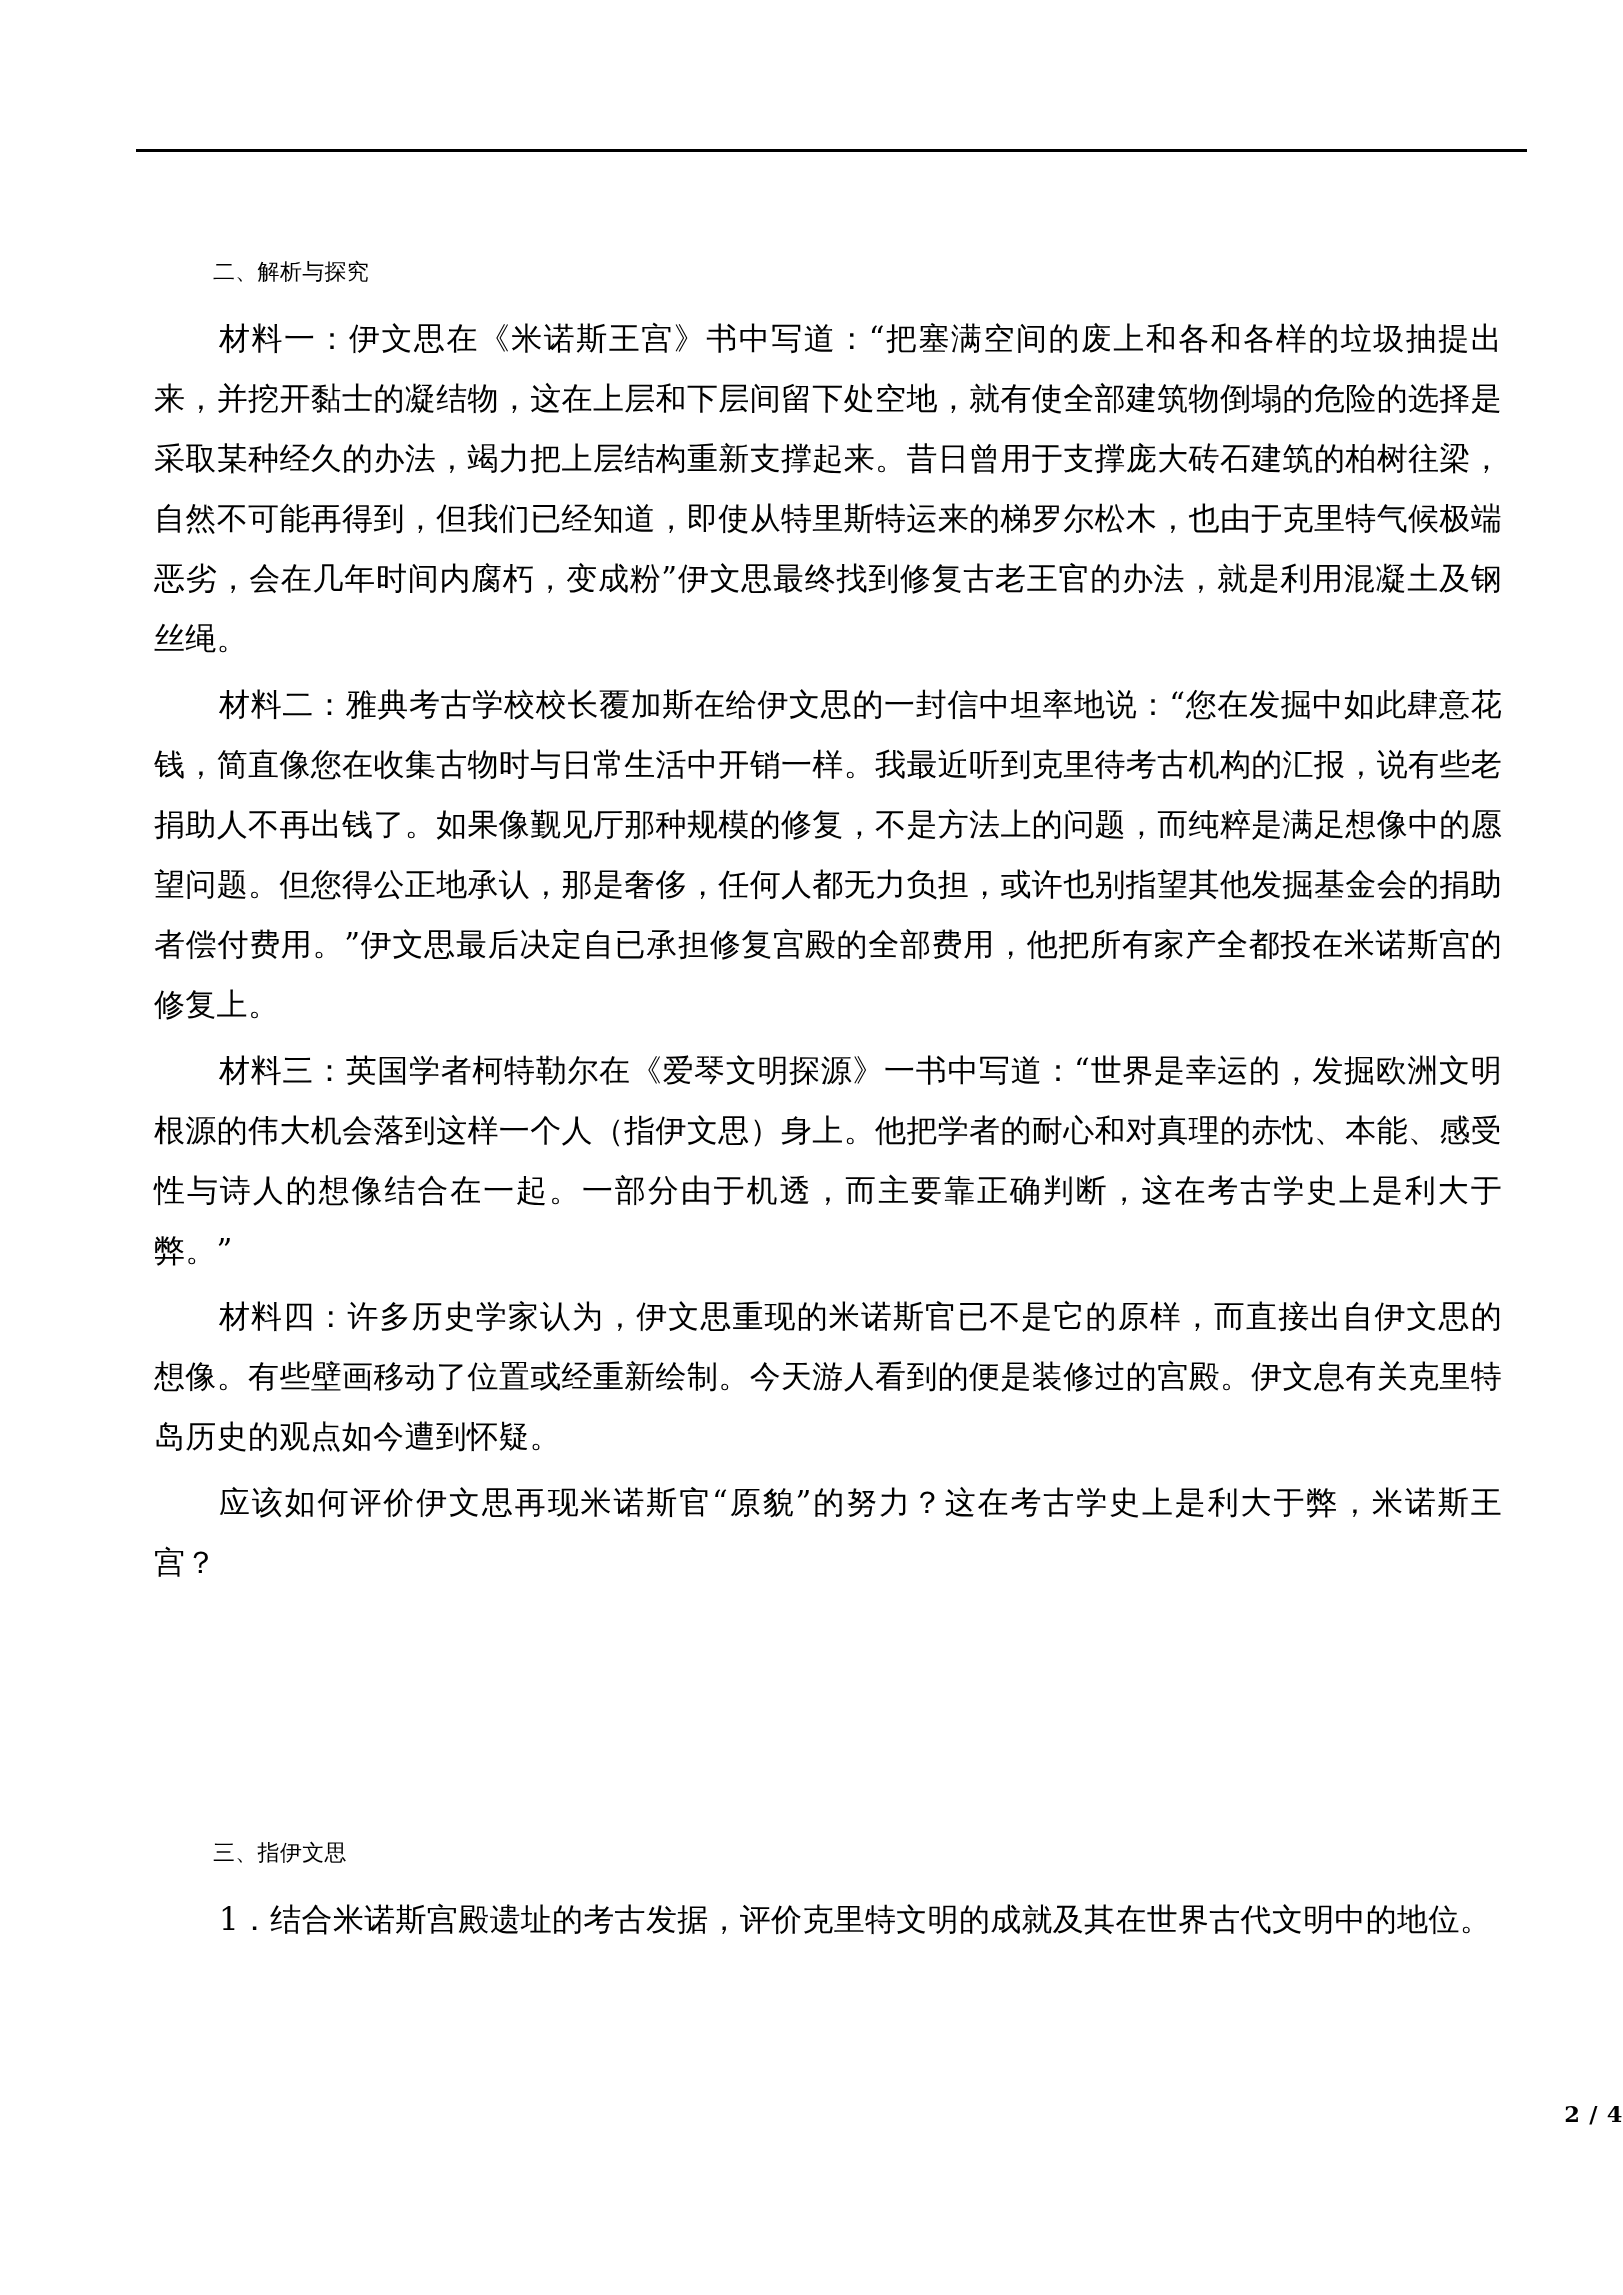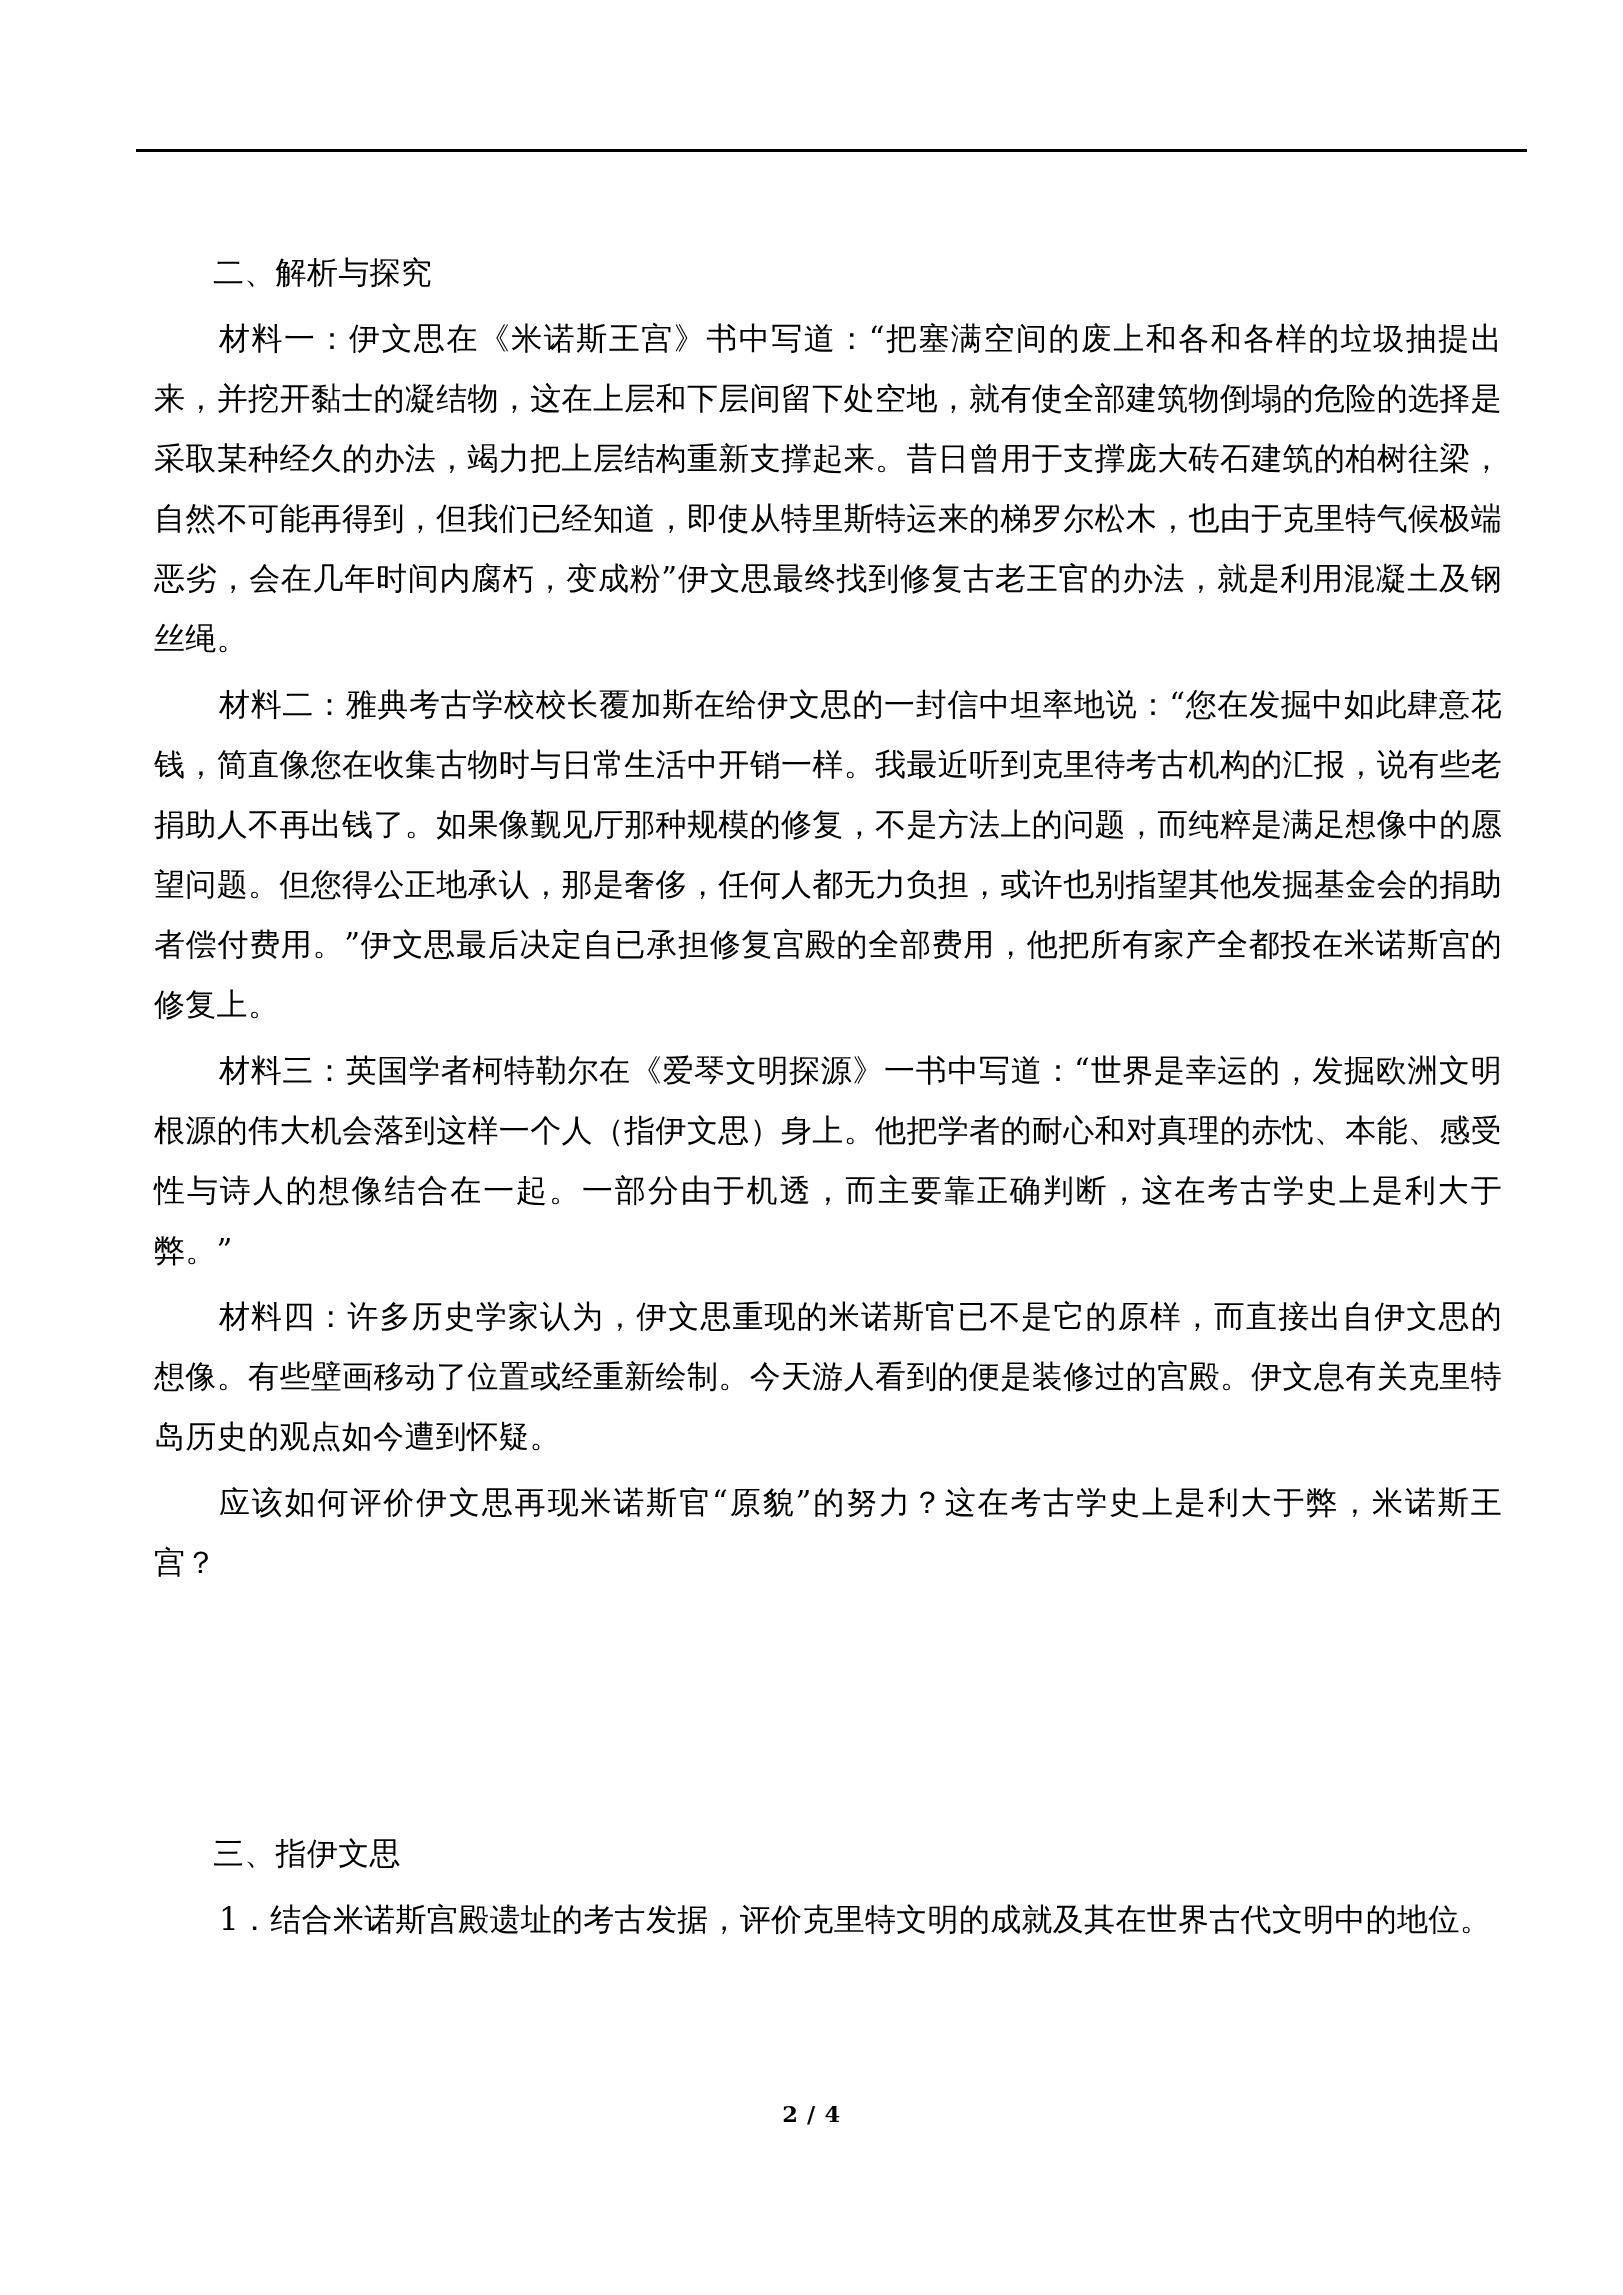--- a/index.html
+++ b/index.html
@@ -49,39 +49,39 @@
     letter-spacing: 0.3px;
     text-align: justify;
     text-justify: inter-character;
     margin: 6px;
     word-break: break-all;
   }
   .para.indent {
     text-indent: 65px;
   }
   .section-heading {
-    font-size: 31px;
+    font-size: 22px;
     line-height: 60px;
     margin: 0;
     text-indent: 65px;
     letter-spacing: 0.3px;
   }
 
   
   .mid-gap {
     height: 225px;
   }
 
   
   .footer {
     position: absolute;
     left: 0;
     top: 2101px;
     width: 1623px;
-    text-align: center;
+    text-align: right;
   }
   .footer-pagenum {
     display: inline-block;
     font-family: "DejaVu Serif", "Liberation Serif", serif;
     font-weight: bold;
     font-size: 22.5px;
     letter-spacing: 0.7px;
     color: #000000;
   }
 </style>

